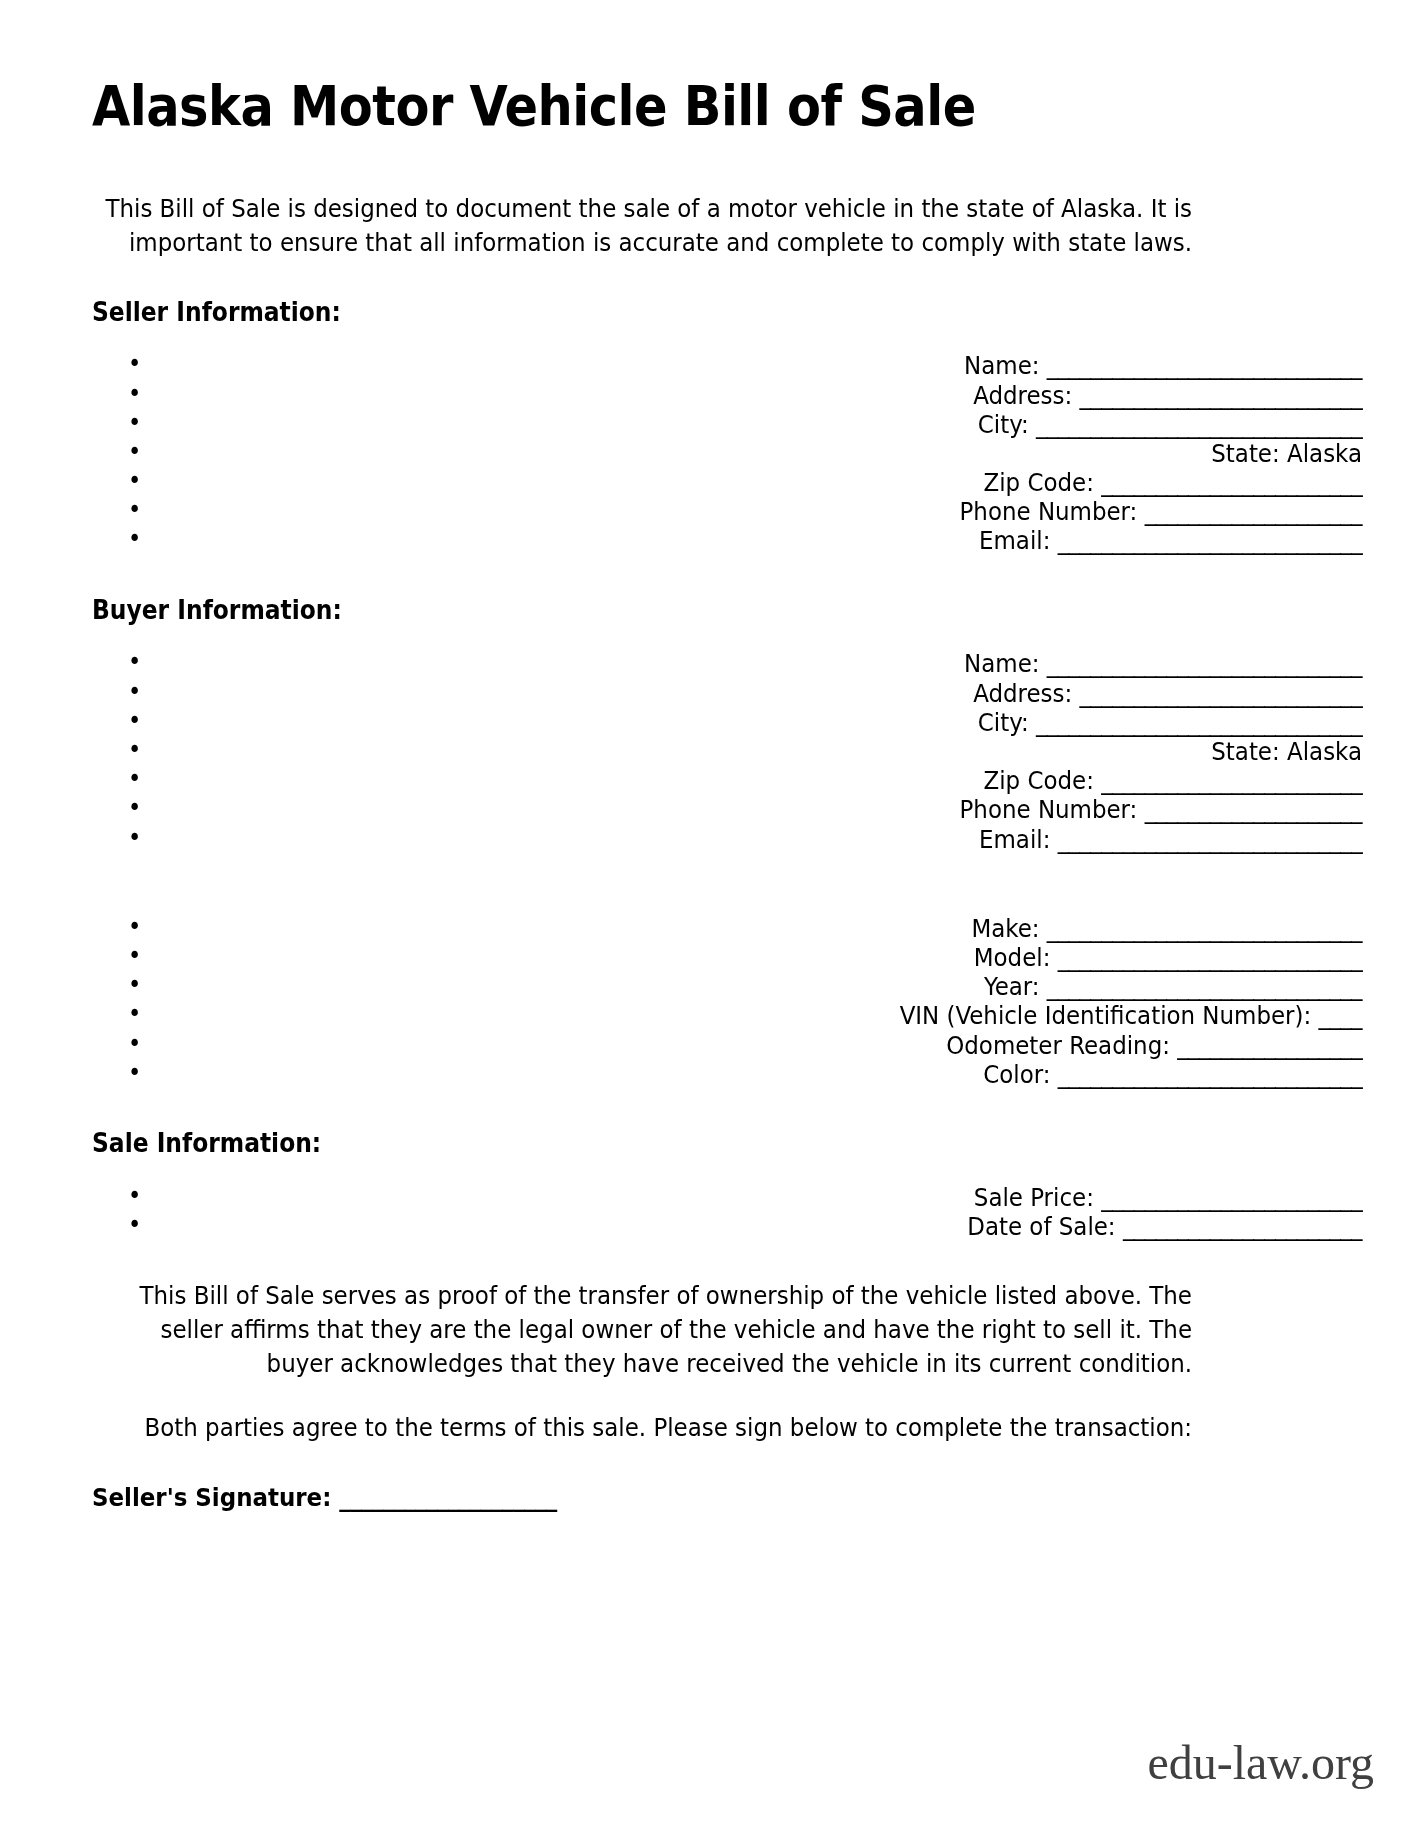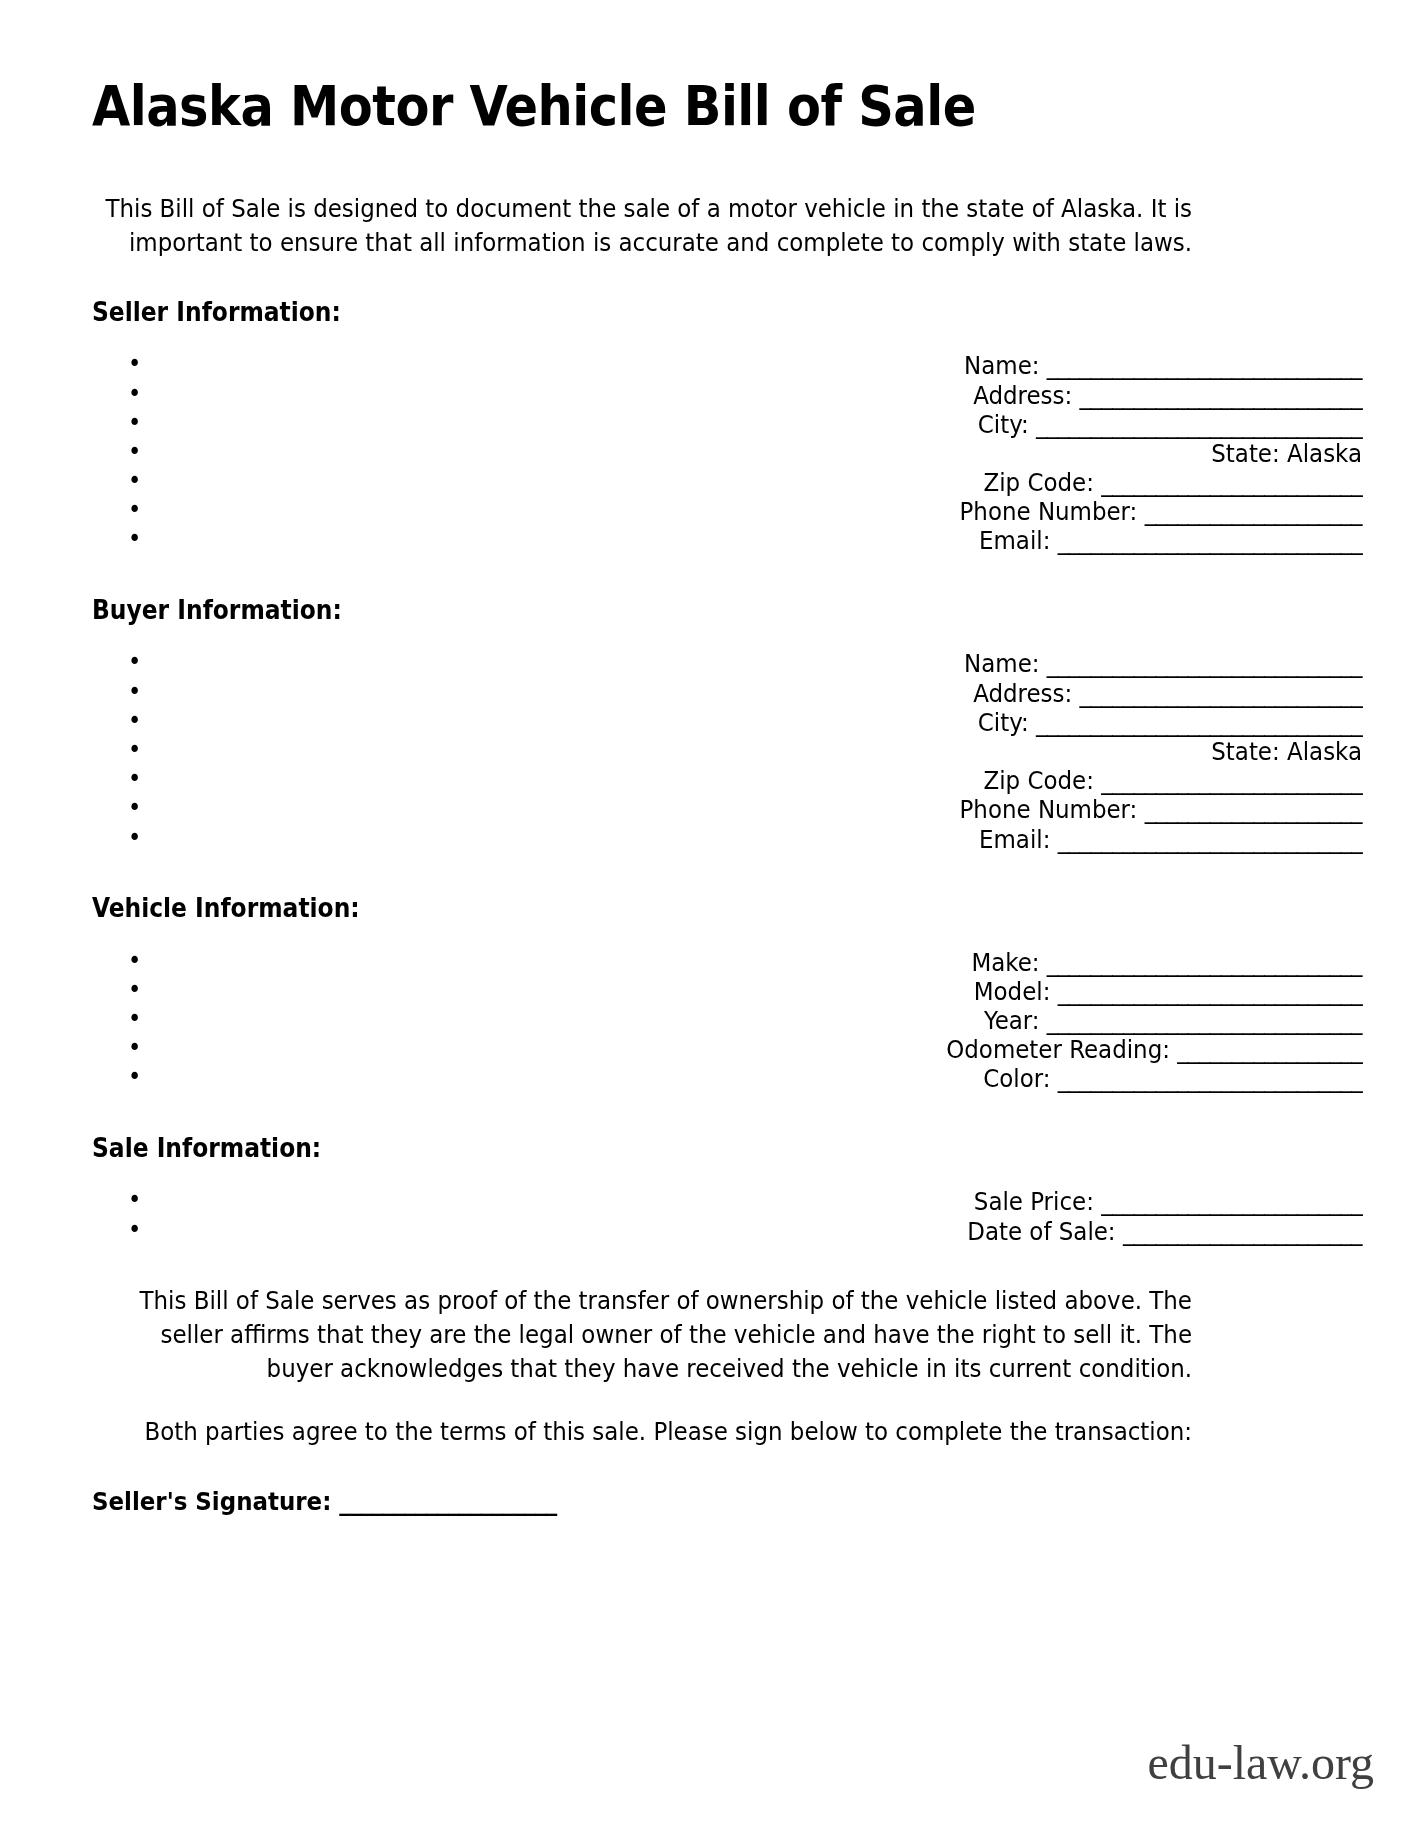--- a/index.html
+++ b/index.html
@@ -127,26 +127,26 @@
     <li><span>Address:</span> <span class="blank">__________________________</span></li>
     <li><span>City:</span> <span class="blank">______________________________</span></li>
     <li><span>State:</span> <span>Alaska</span></li>
     <li><span>Zip Code:</span> <span class="blank">________________________</span></li>
     <li><span>Phone Number:</span> <span class="blank">____________________</span></li>
     <li><span>Email:</span> <span class="blank">____________________________</span></li>
   </ul>
 
   <div class="sp-after-list"></div>
 
-  <div class="section-head">Vehicle Information:</div>
   <div class="sp-after-head"></div>
   <ul class="field-list">
     <li><span>Make:</span> <span class="blank">_____________________________</span></li>
     <li><span>Model:</span> <span class="blank">____________________________</span></li>
     <li><span>Year:</span> <span class="blank">_____________________________</span></li>
+    <li><span>VIN (Vehicle Identification Number):</span> <span class="blank">____</span></li>
     <li><span>Odometer Reading:</span> <span class="blank">_________________</span></li>
     <li><span>Color:</span> <span class="blank">____________________________</span></li>
   </ul>
 
   <div class="sp-after-list"></div>
 
   <div class="section-head">Sale Information:</div>
   <div class="sp-after-head"></div>
   <ul class="field-list">
     <li><span>Sale Price:</span> <span class="blank">________________________</span></li>

